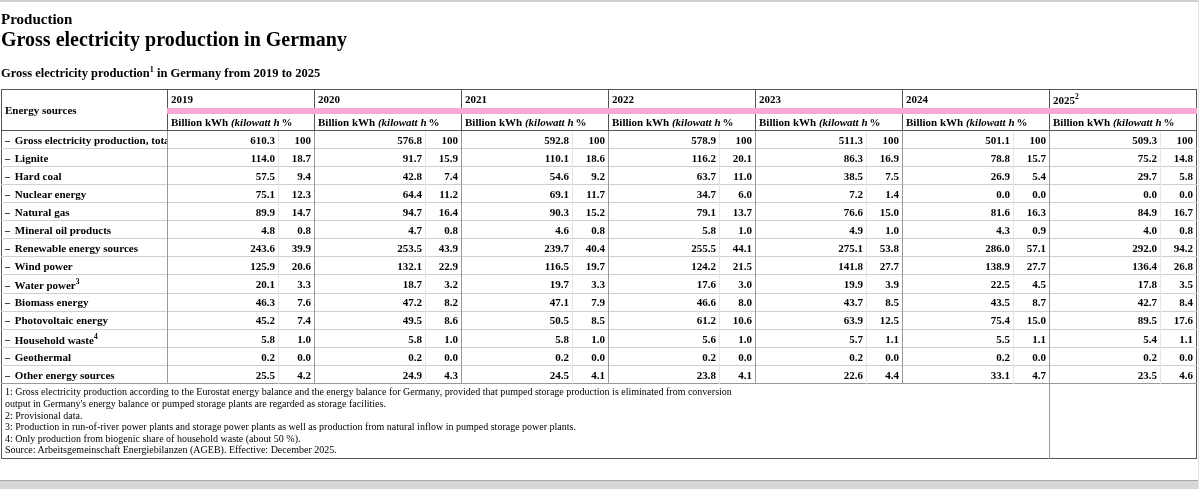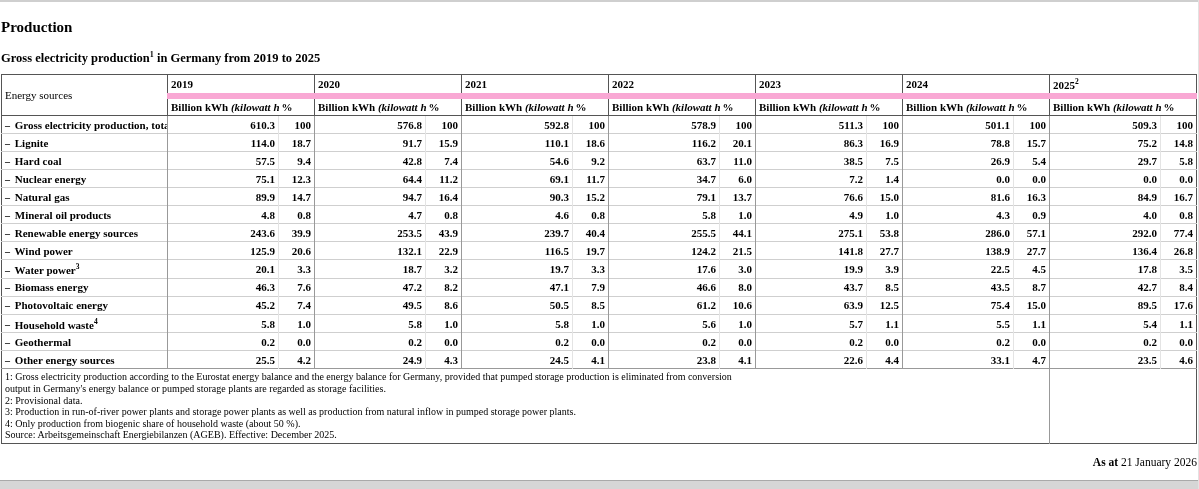--- a/index.html
+++ b/index.html
@@ -3,32 +3,32 @@
 <meta charset="utf-8">
 <style>
   html,body{margin:0;padding:0;}
   body{
     width:1199px;height:489px;overflow:hidden;position:relative;
     background:#ffffff;color:#000;
     font-family:"Liberation Serif","DejaVu Serif",serif;
   }
   .topline{height:2px;background:#cfcfcf;}
   .rightline{position:absolute;top:0;right:0;width:1px;height:100%;background:#e2e2e2;}
-  .page{padding:16px 2px 0 1px;}
+  .page{padding:8px 2px 0 1px;}
   .kicker{font-size:15px;font-weight:bold;margin-top:1px;line-height:1.1;}
   .title{font-size:20px;font-weight:bold;margin:0;line-height:1.15;}
   .subtitle{font-size:12.5px;font-weight:bold;margin-top:15px;line-height:1.1;}
   .subtitle sup{font-size:8px;}
 
   table#prod-table{
     border-collapse:collapse;table-layout:fixed;width:1196px;
     margin-top:9px;border:1px solid #555;
   }
   #prod-table th,#prod-table td{font-size:11px;padding:2px 3px;overflow:hidden;}
-  .cornerTh{vertical-align:middle;text-align:left;font-size:11.5px;font-weight:normal;
+  .cornerTh{vertical-align:middle;text-align:left;font-size:11.5px;font-weight:bold;
     padding-left:2px;border-bottom:1px solid #555;}
   .yearTh{text-align:left;font-size:12px;font-weight:bold;
     border-left:1px solid #555;border-bottom:6px solid #f9a8d4;padding:2px 3px;}
   .yearTh sup{font-size:7.5px;}
   .unitTh{text-align:left;font-size:10.4px;font-weight:bold;white-space:nowrap;overflow:visible;
     border-left:1px solid #555;border-bottom:1px solid #555;padding:2px 2px;}
   .pctTh{text-align:left;font-size:11px;font-weight:bold;border-bottom:1px solid #555;padding:2px 2px;}
 
   #prod-table tbody td{border-top:1px solid #cfcfcf;font-weight:bold;height:13px;white-space:nowrap;}
   td.labelTd{padding:2.5px 2px 2.5px 4px;}
@@ -48,20 +48,21 @@
   .bottom-strip{position:absolute;left:0;right:0;bottom:0;height:8px;
     background:#d6d6d6;border-top:1px solid #a9a9a9;}
 </style>
 </head>
 <body>
 
 <div class="topline"></div>
 
 <div class="page">
   <div class="kicker">Production</div>
+  <h1 class="title">Gross electricity production in Germany</h1>
   <div class="subtitle"><span>Gross electricity production</span><sup>1</sup><span> in Germany from 2019 to 2025</span></div>
 
   <table id="prod-table">
     <colgroup id="cols">
         <col style="width: 166px;">
         <col style="width: 111px;">
         <col style="width: 36px;">
         <col style="width: 111px;">
         <col style="width: 36px;">
         <col style="width: 111px;">
@@ -214,21 +215,21 @@
           <td class="pct">43.9</td>
           <td class="num">239.7</td>
           <td class="pct">40.4</td>
           <td class="num">255.5</td>
           <td class="pct">44.1</td>
           <td class="num">275.1</td>
           <td class="pct">53.8</td>
           <td class="num">286.0</td>
           <td class="pct">57.1</td>
           <td class="num">292.0</td>
-          <td class="pct">77.4</td>
+          <td class="pct">94.2</td>
         </tr>
         <tr>
           <td class="labelTd ind"><span class="dash">–</span> Wind power</td>
           <td class="num">125.9</td>
           <td class="pct">20.6</td>
           <td class="num">132.1</td>
           <td class="pct">22.9</td>
           <td class="num">116.5</td>
           <td class="pct">19.7</td>
           <td class="num">124.2</td>
@@ -352,17 +353,16 @@
               <div class="fline">3: Production in run-of-river power plants and storage power plants as well as production from natural inflow in pumped storage power plants.</div>
               <div class="fline">4: Only production from biogenic share of household waste (about 50 %).</div>
               <div class="fline">Source: Arbeitsgemeinschaft Energiebilanzen (AGEB). Effective: December 2025.</div>
             </div>
           </td>
           <td class="footEmpty" colspan="2"></td>
         </tr>
       </tfoot>
   </table>
 
-  <div class="as-at"><span class="lbl">As at</span> <span>21 January 2026</span></div>
 </div>
 
 <div class="bottom-strip"></div>
 <div class="rightline"></div>
 
 </body></html>

